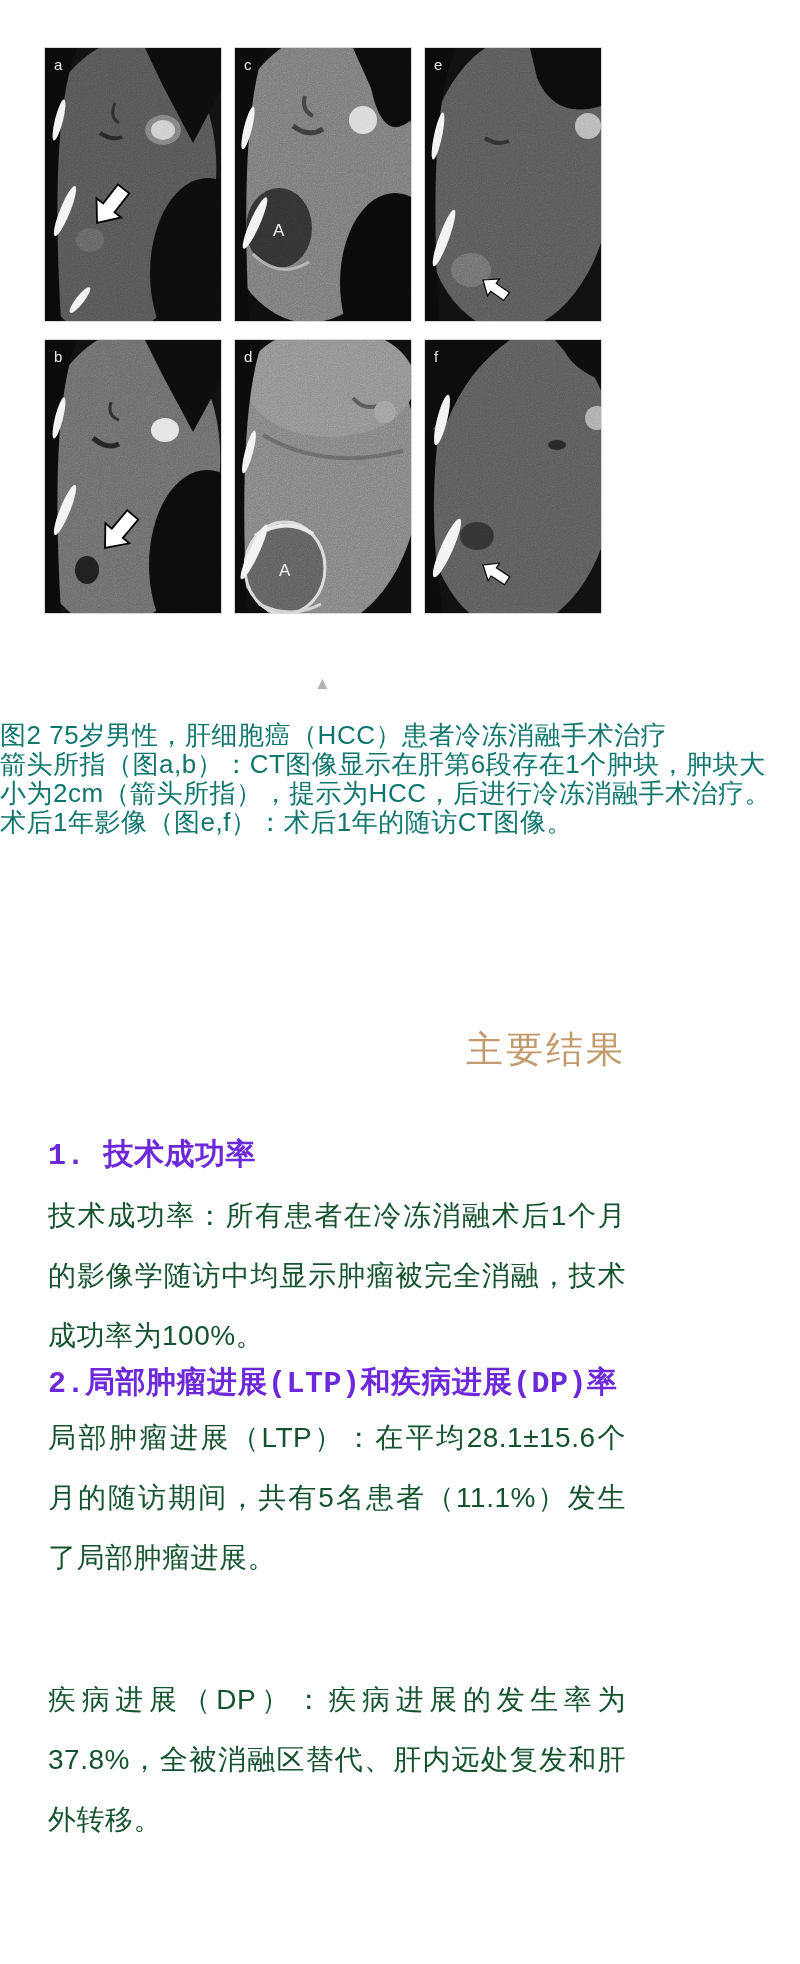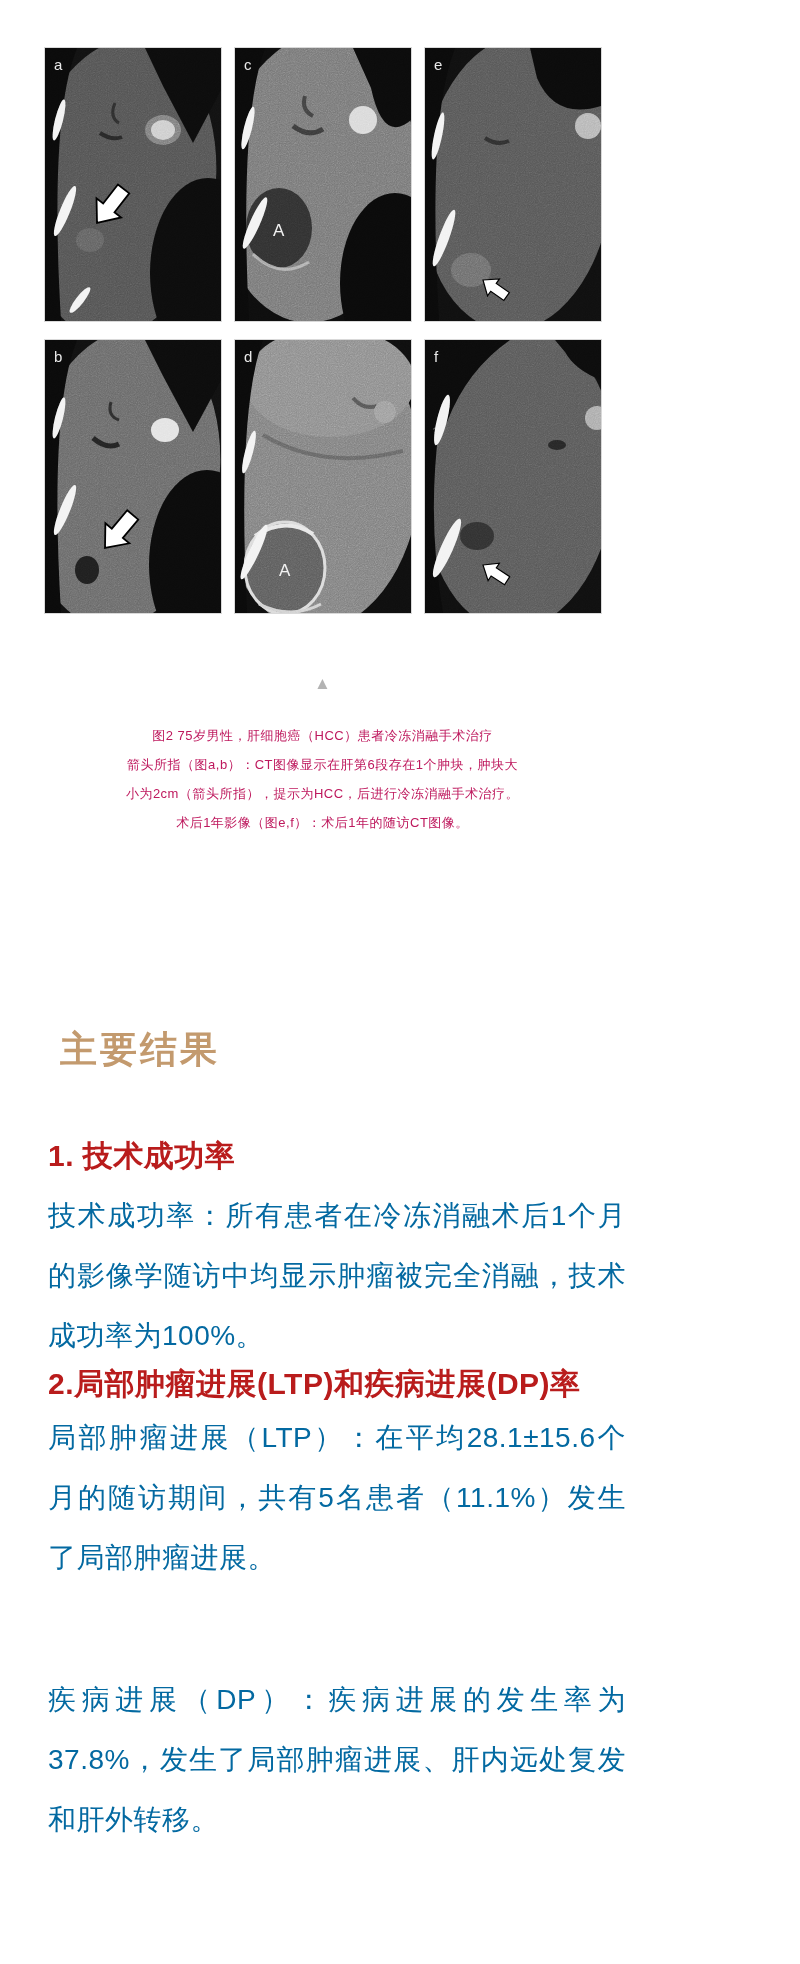--- a/index.html
+++ b/index.html
@@ -17,39 +17,39 @@
   .panel svg { display:block; width:176px; height:273px; }
   .plabel { font-family:"Liberation Sans","DejaVu Sans",sans-serif; font-size:15px; fill:#e9e9e9; }
   .alabel { font-family:"Liberation Sans","DejaVu Sans",sans-serif; font-size:17px; fill:#f2f2f2; }
   .grain { mix-blend-mode:overlay; opacity:.5; }
   
   .marker {
     position:absolute; top:674px; left:0; width:645px; text-align:center;
     color:#b3b3b3; font-size:17px; line-height:20px;
   }
   .caption {
-    position:absolute; top:721px; left:0; width:645px; text-align:center;
-    color:#be185d; font-size:13px; line-height:29px; letter-spacing:.5px;
+    position:absolute; top:721px; left:0; width:645px; text-align:left;
+    color:#0f766e; font-size:26px; line-height:29px; letter-spacing:.5px;
   }
   .caption div { white-space:nowrap; }
   
   .content { position:absolute; left:48px; top:1027px; width:578px; color:#3d3d3d; }
   .main-heading {
     font-family:"Liberation Serif","DejaVu Serif",serif;
-    font-size:37px; line-height:45px; font-weight:bold; letter-spacing:3px;
-    color:#c39a6e; margin:0 0 66px 12px;
+    font-size:37px; line-height:45px; font-weight:normal; letter-spacing:3px;
+    color:#c39a6e; margin:0 0 66px 12px;text-align:right;
   }
   .sub-heading {
     font-size:30px; line-height:36px; font-weight:bold;
-    color:#b91c1c; margin:0; letter-spacing:.5px;
+    color:#6d28d9; margin:0; letter-spacing:.5px;font-family:Liberation Mono, monospace;
   }
   .sub-heading.second { }
   .content p {
     font-size:28px; line-height:60px; margin:0;
-    text-align:justify; letter-spacing:.5px; color:#0369a1;
+    text-align:justify; letter-spacing:.5px; color:#14532d;
   }
   p.after-heading { margin-top:12px; }
   p.after-heading2 { margin-top:6px; }
   p.spaced { margin-top:82px; }
 </style>
 </head>
 <body>
 
 <div class="page">
 
@@ -203,16 +203,16 @@
   </div>
 
   <div class="content">
     <h1 class="main-heading">主要结果</h1>
 
     <h2 class="sub-heading">1. 技术成功率</h2>
     <p class="after-heading">技术成功率：所有患者在冷冻消融术后1个月的影像学随访中均显示肿瘤被完全消融，技术成功率为100%。</p>
 
     <h2 class="sub-heading second">2.局部肿瘤进展(LTP)和疾病进展(DP)率</h2>
     <p class="after-heading2">局部肿瘤进展（LTP）：在平均28.1±15.6个月的随访期间，共有5名患者（11.1%）发生了局部肿瘤进展。</p>
-    <p class="spaced">疾病进展（DP）：疾病进展的发生率为37.8%，发生了局部肿瘤进展、肝内远处复发和肝外转移。</p>
+    <p class="spaced">疾病进展（DP）：疾病进展的发生率为37.8%，全被消融区替代、肝内远处复发和肝外转移。</p>
   </div>
 
 </div>
 
 </body></html>

